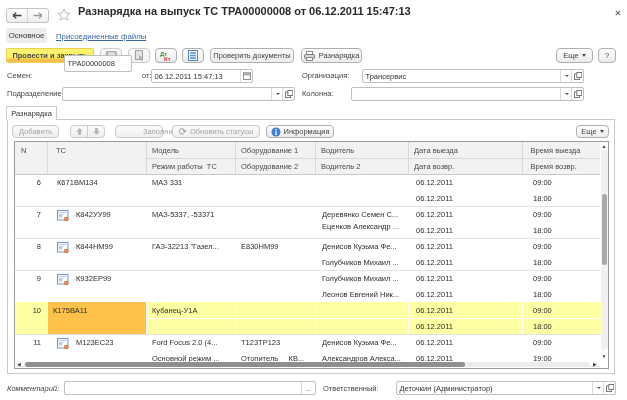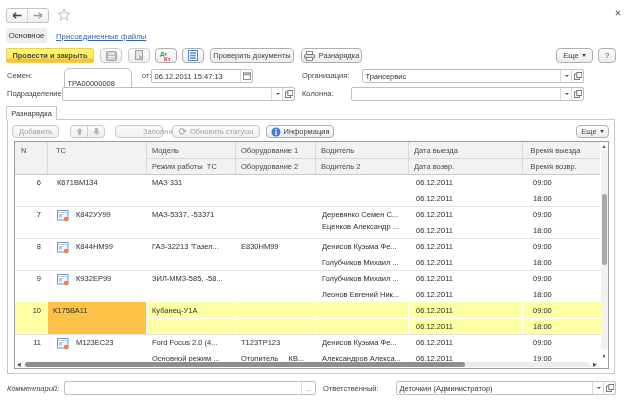--- a/index.html
+++ b/index.html
@@ -27,20 +27,21 @@
     <svg class="abs" style="left:4px;top:2px;" width="13" height="9" viewBox="0 0 13 9">
       <path d="M2 4.5 H10.5 M2 4.5 L5.2 1.8 M2 4.5 L5.2 7.2" stroke="#3f3f3f" stroke-width="1.3" fill="none"></path>
     </svg>
     <svg class="abs" style="left:24px;top:2px;" width="13" height="9" viewBox="0 0 13 9">
       <path d="M2.5 4.5 H11 M11 4.5 L7.8 1.8 M11 4.5 L7.8 7.2" stroke="#9d9d9d" stroke-width="1.3" fill="none"></path>
     </svg>
   </div>
   <svg class="abs" style="left:57px;top:8px;" width="14" height="13" viewBox="0 0 14 13">
     <path d="M7 1 L8.6 5.1 L13 5.3 L9.6 8 L10.8 12.2 L7 9.8 L3.2 12.2 L4.4 8 L1 5.3 L5.4 5.1 Z" fill="none" stroke="#bdbdbd" stroke-width="1"></path>
   </svg>
+  <div class="abs" style="left:78px;top:5px;font-size:11px;font-weight:bold;color:#2a2a2a;white-space:nowrap;">Разнарядка на выпуск ТС ТРА00000008 от 06.12.2011 15:47:13</div>
 
   <svg class="abs" style="left:615px;top:10px;" width="6" height="6" viewBox="0 0 6 6">
     <path d="M0.8 0.8 L5.2 5.2 M5.2 0.8 L0.8 5.2" stroke="#6b6b6b" stroke-width="1.1"></path>
   </svg>
 
   <div class="abs" style="left:6px;top:28px;width:41px;height:15px;background:#ededed;border-radius:3px;display:flex;align-items:center;justify-content:center;color:#333;font-size:7.8px;">Основное</div>
   <div class="abs" style="left:56px;top:32px;color:#3a66a6;text-decoration:underline;white-space:nowrap;font-size:7.8px;">Присоединенные файлы</div>
 
   <div class="btn" style="left:6px;top:48px;width:88px;height:15px;border-color:#ecd24e;border-radius:2px;background:linear-gradient(#fdf373 0%,#fcee5f 68%,#f7c24d 78%,#f6bd4b 100%);color:#4a4a4a;font-weight:bold;">Провести и закрыть</div>
   <div class="btn dis" style="left:100px;top:48px;width:22px;height:15px;">
@@ -76,21 +77,21 @@
     <svg width="11" height="10" viewBox="0 0 11 10" style="margin-right:4px;">
         <rect x="2.5" y="0.5" width="6" height="3" fill="#fff" stroke="#8a8a8a"></rect>
         <rect x="0.5" y="3.5" width="10" height="4" rx="1" fill="#cfd8e4" stroke="#7a7a7a"></rect>
         <rect x="2.5" y="6.5" width="6" height="3" fill="#fff" stroke="#8a8a8a"></rect>
       </svg>
     Разнарядка</div>
   <div class="btn" style="left:556px;top:48px;width:37px;height:15px;">Еще&nbsp;<span style="display:inline-block;width:0;height:0;border-left:2.5px solid transparent;border-right:2.5px solid transparent;border-top:3px solid #4a4a4a;margin-left:1px;"></span></div>
   <div class="btn" style="left:598px;top:48px;width:18px;height:15px;">?</div>
 
   <div class="lbl" style="left:7px;top:71px;">Семен:</div>
-  <div class="fld" style="left:64px;top:68px;width:68px;height:30px;border-radius:6px;">
+  <div class="fld" style="left:64px;top:55px;width:68px;height:17px;">
       <span class="txt">ТРА00000008</span>
     </div>
   <div class="lbl" style="left:142px;top:71px;">от:</div>
   <div class="fld" style="left:151px;top:69px;width:102px;height:14px;">
       <span class="txt">06.12.2011 15:47:13</span>
     <div class="dd" style="width:11px;">
         <svg width="8" height="8" viewBox="0 0 8 8">
           <rect x="0.5" y="1" width="7" height="6.5" fill="#fff" stroke="#8f8f8f"></rect>
           <rect x="0.5" y="1" width="7" height="1.8" fill="#d9d9d9" stroke="#8f8f8f"></rect>
         </svg>
@@ -238,21 +239,20 @@
 <div style="position:absolute;left:42px;top:128px;width:16px;height:16px;">
         <svg width="12" height="12" viewBox="0 0 12 12" style="position:absolute;left:0;top:4px;">
           <rect x="0.5" y="0.5" width="10.5" height="9.5" fill="#f4f8fc" stroke="#6f9dcb"></rect>
           <rect x="1.8" y="2" width="7.8" height="1" fill="#b8cfe6"></rect>
           <rect x="1.8" y="4" width="3.6" height="3.4" fill="#b8cfe6"></rect>
           <circle cx="9.2" cy="9" r="2.3" fill="#e2702f"></circle>
           <path d="M8.2 9 l0.8 0.8 l1.2 -1.5" stroke="#fff" stroke-width="0.7" fill="none"></path>
         </svg>
       </div>
 <div style="position:absolute;left:61px;top:128px;height:16px;display:flex;align-items:center;color:#2e2e2e;white-space:nowrap;">К932ЕР99</div>
-<div style="position:absolute;left:137px;top:128px;height:16px;display:flex;align-items:center;color:#2e2e2e;white-space:nowrap;">ЗИЛ-ММЗ-585, -58...</div>
 <div style="position:absolute;left:307px;top:128px;height:16px;display:flex;align-items:center;color:#2e2e2e;white-space:nowrap;">Голубчиков Михаил ...</div>
 <div style="position:absolute;left:307px;top:144px;height:16px;display:flex;align-items:center;color:#2e2e2e;white-space:nowrap;">Леонов Евгений Ник...</div>
 <div style="position:absolute;left:401px;top:128px;height:16px;display:flex;align-items:center;color:#2e2e2e;white-space:nowrap;">06.12.2011</div>
 <div style="position:absolute;left:401px;top:144px;height:16px;display:flex;align-items:center;color:#2e2e2e;white-space:nowrap;">06.12.2011</div>
 <div style="position:absolute;left:518px;top:128px;height:16px;display:flex;align-items:center;color:#2e2e2e;white-space:nowrap;">09:00</div>
 <div style="position:absolute;left:518px;top:144px;height:16px;display:flex;align-items:center;color:#2e2e2e;white-space:nowrap;">18:00</div>
 <div style="position:absolute;left:0;top:160px;width:586px;height:32px;background:#ffffa3;"></div>
 <div style="position:absolute;left:32.5px;top:160px;width:98px;height:32px;background:#fdc247;"></div>
 <div style="position:absolute;left:32px;top:160px;width:1px;height:32px;background:#ffffff;"></div>
 <div style="position:absolute;left:130.5px;top:160px;width:1px;height:32px;background:#ffffff;"></div>

